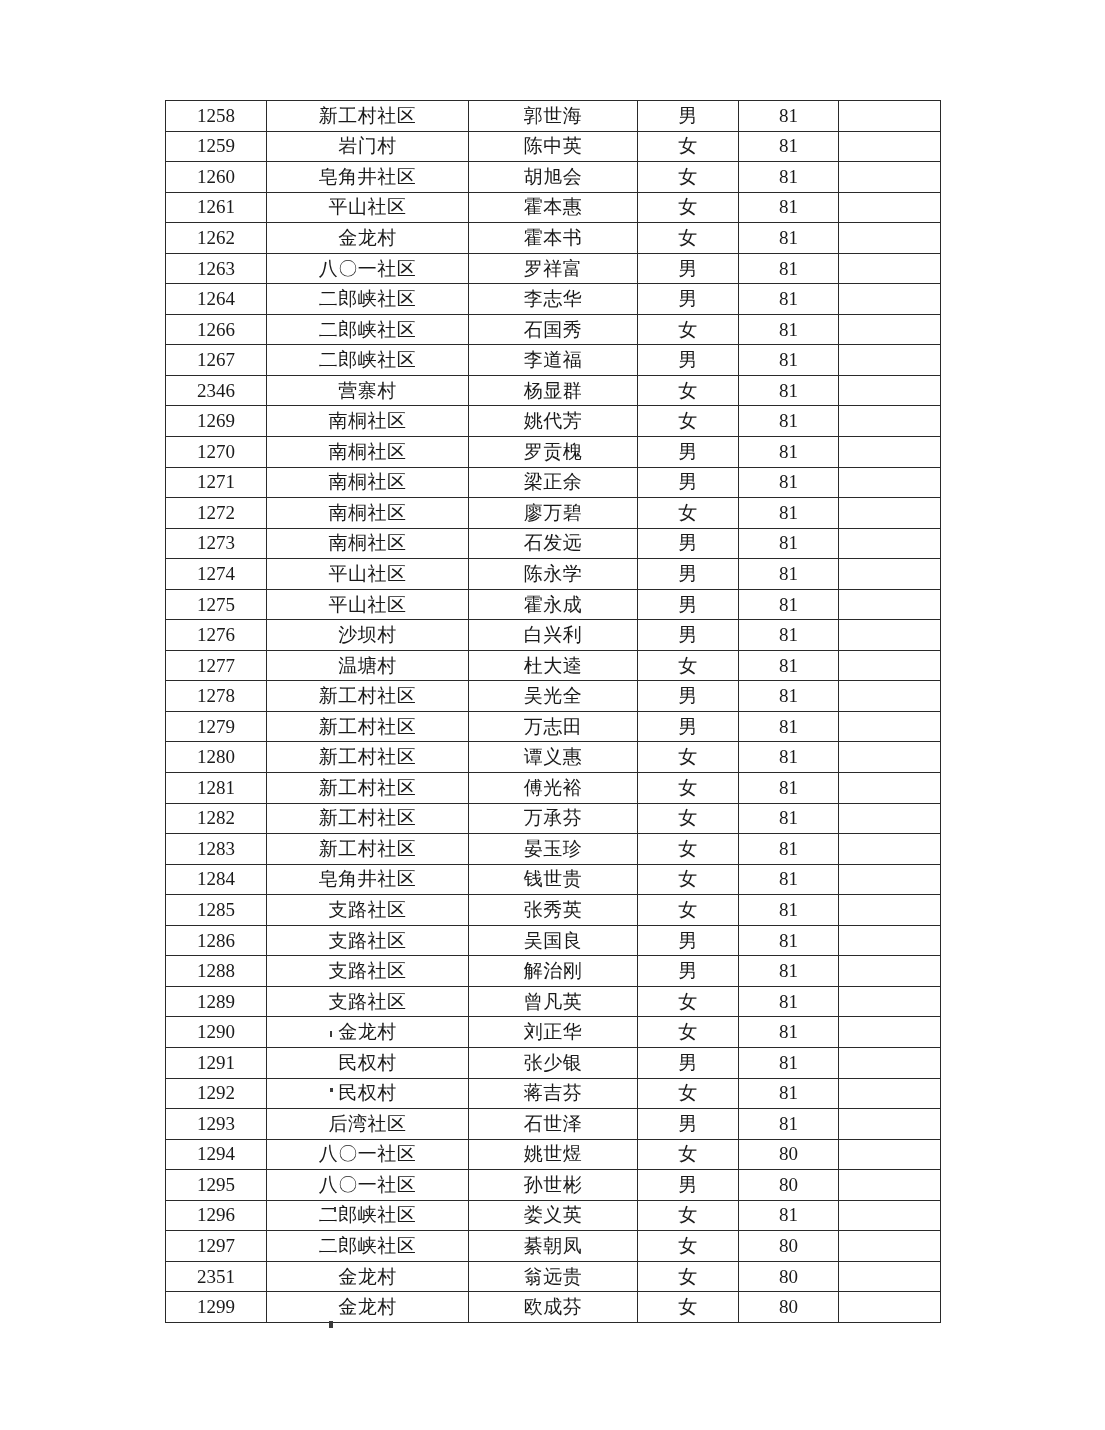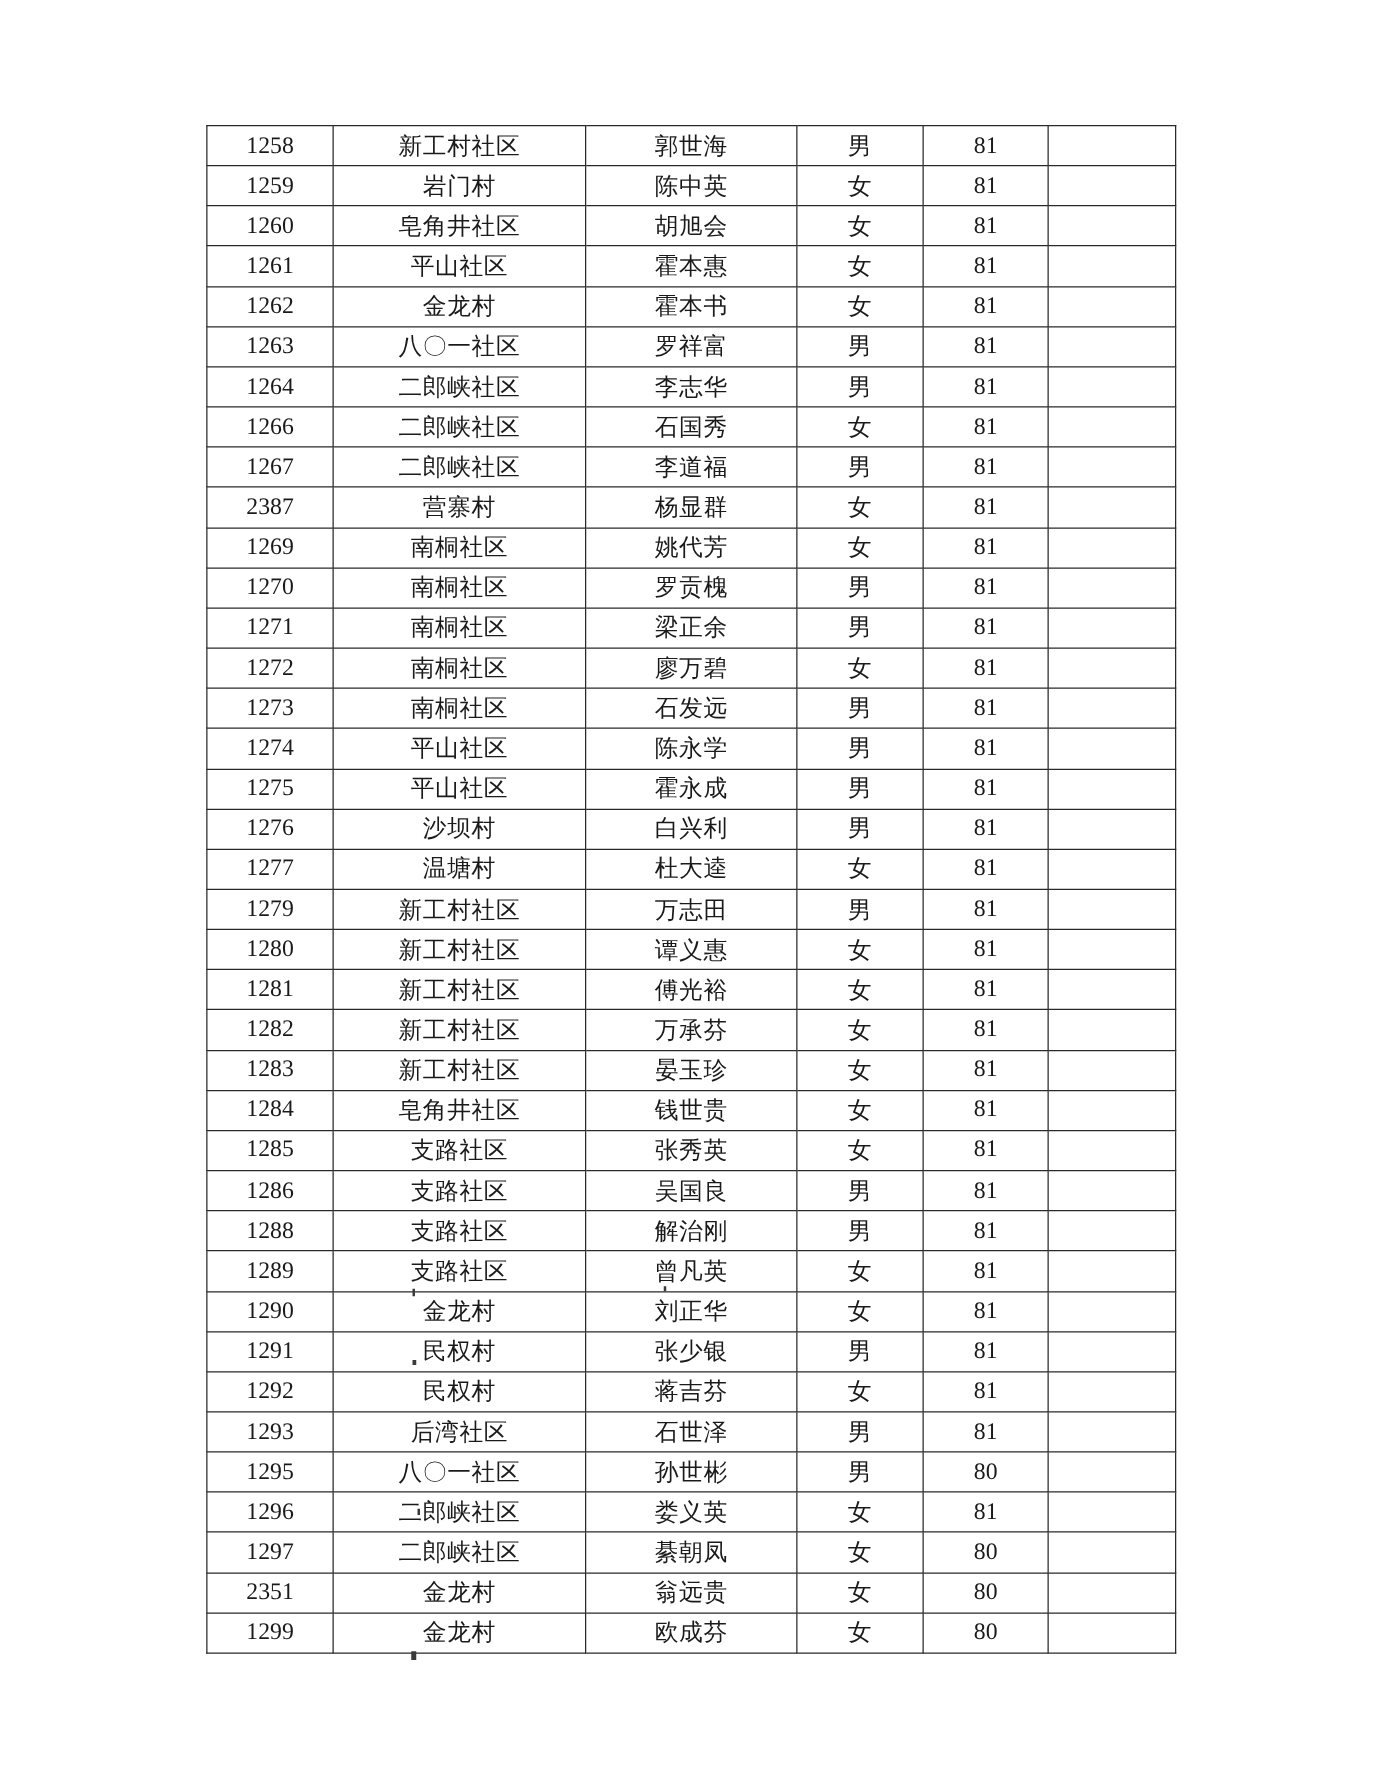--- a/index.html
+++ b/index.html
@@ -130,21 +130,21 @@
         </tr>
         <tr>
           <td class="c0">1267</td>
           <td class="c1">二郎峡社区</td>
           <td class="c2">李道福</td>
           <td class="c3">男</td>
           <td class="c4">81</td>
           <td class="c5"></td>
         </tr>
         <tr>
-          <td class="c0">2387</td>
+          <td class="c0">2346</td>
           <td class="c1">营寨村</td>
           <td class="c2">杨显群</td>
           <td class="c3">女</td>
           <td class="c4">81</td>
           <td class="c5"></td>
         </tr>
         <tr>
           <td class="c0">1269</td>
           <td class="c1">南桐社区</td>
           <td class="c2">姚代芳</td>
@@ -210,20 +210,28 @@
         </tr>
         <tr>
           <td class="c0">1277</td>
           <td class="c1">温塘村</td>
           <td class="c2">杜大逵</td>
           <td class="c3">女</td>
           <td class="c4">81</td>
           <td class="c5"></td>
         </tr>
         <tr>
+          <td class="c0">1278</td>
+          <td class="c1">新工村社区</td>
+          <td class="c2">吴光全</td>
+          <td class="c3">男</td>
+          <td class="c4">81</td>
+          <td class="c5"></td>
+        </tr>
+        <tr>
           <td class="c0">1279</td>
           <td class="c1">新工村社区</td>
           <td class="c2">万志田</td>
           <td class="c3">男</td>
           <td class="c4">81</td>
           <td class="c5"></td>
         </tr>
         <tr>
           <td class="c0">1280</td>
           <td class="c1">新工村社区</td>
@@ -319,20 +327,28 @@
           <td class="c3">女</td>
           <td class="c4">81</td>
           <td class="c5"></td>
         </tr>
         <tr>
           <td class="c0">1293</td>
           <td class="c1">后湾社区</td>
           <td class="c2">石世泽</td>
           <td class="c3">男</td>
           <td class="c4">81</td>
+          <td class="c5"></td>
+        </tr>
+        <tr>
+          <td class="c0">1294</td>
+          <td class="c1">八〇一社区</td>
+          <td class="c2">姚世煜</td>
+          <td class="c3">女</td>
+          <td class="c4">80</td>
           <td class="c5"></td>
         </tr>
         <tr>
           <td class="c0">1295</td>
           <td class="c1">八〇一社区</td>
           <td class="c2">孙世彬</td>
           <td class="c3">男</td>
           <td class="c4">80</td>
           <td class="c5"></td>
         </tr>

